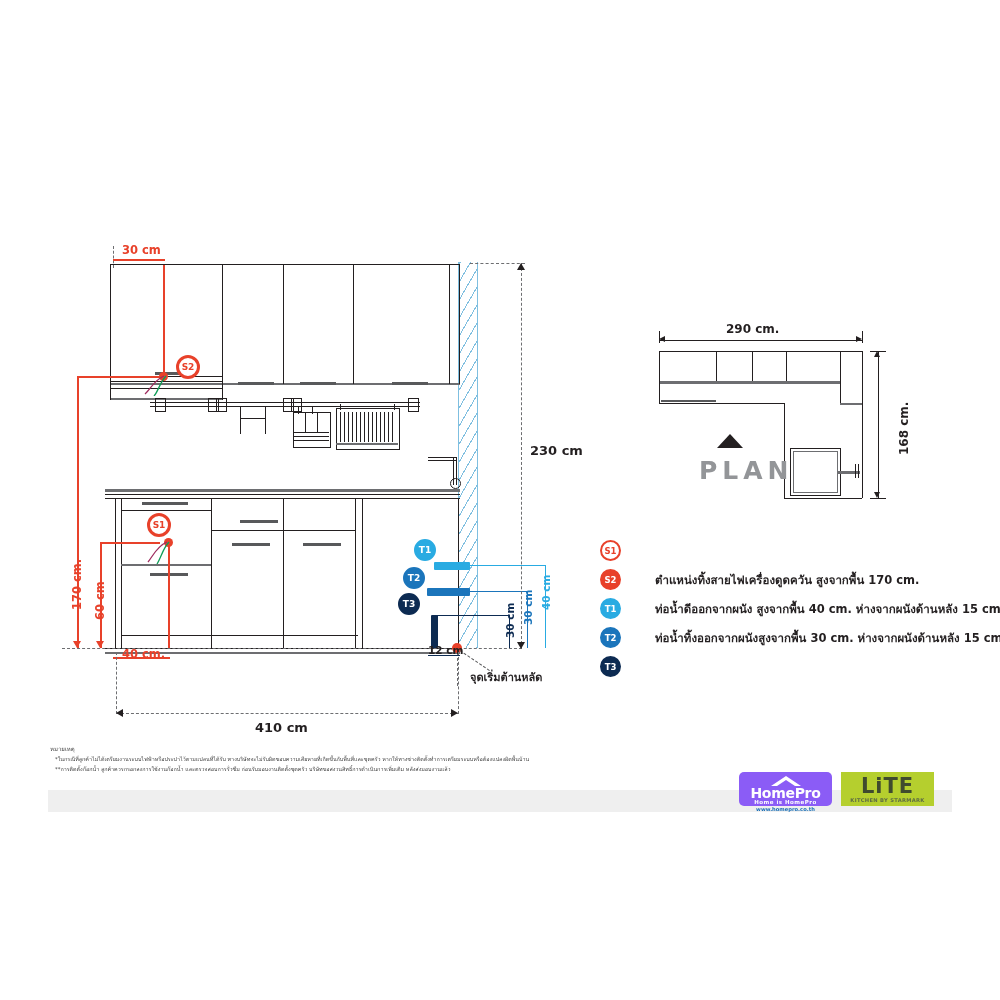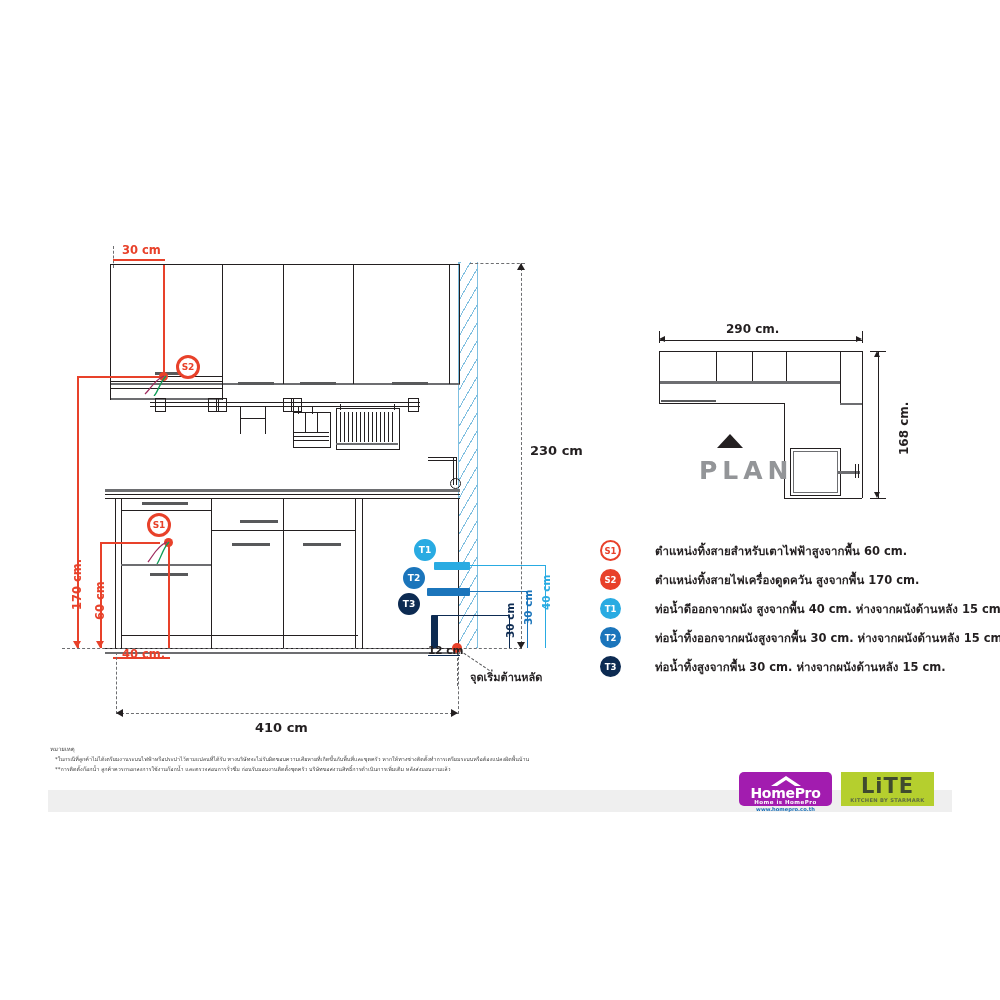--- a/index.html
+++ b/index.html
@@ -67,21 +67,21 @@
     white-space:nowrap;font-weight:bold;
   }
 
   
   .foot-note{position:absolute;left:50px;font-size:5.4px;color:#3a3a3a;white-space:nowrap;line-height:1.5;}
   .foot-bar{position:absolute;left:48px;top:790px;width:904px;height:22px;background:#efefef;}
 
   
   .logo-hp{
     position:absolute;left:739px;top:772px;width:93px;height:34px;
-    background:#a21caf;border-radius:5px;
+    background:#8b5cf6;border-radius:5px;
   }
   .logo-lite{
     position:absolute;left:841px;top:772px;width:93px;height:34px;
     background:#b5cf2e;
   }
   .hp-txt{position:absolute;width:100%;text-align:center;color:#ffffff;font-weight:bold;}
   .hp-url{position:absolute;left:739px;top:806px;width:93px;text-align:center;font-size:5.2px;color:#1b6fb5;font-weight:bold;}
 
   .plan-word{
     position:absolute;font-size:25px;letter-spacing:5px;font-weight:bold;color:#939598;
@@ -345,21 +345,20 @@
 
     <div class="tri-up" style="left:717px;top:434px;"></div>
     <div class="plan-word" style="left:699px;top:456px;">PLAN</div>
   </div>
 
   <div class="legend">
     <div class="leg-row">
       <div class="leg-badge" style="border:2.5px solid #e8412a;background:#ffffff;color:#e8412a;">
         <span>S1</span>
       </div>
-      <div class="leg-text">ตำแหน่งทิ้งสายสำหรับเตาไฟฟ้าสูงจากพื้น  60 cm.</div>
     </div>
     <div class="leg-row">
       <div class="leg-badge" style="border:2.5px solid #e8412a;background:#e8412a;color:#ffffff;">
         <span>S2</span>
       </div>
       <div class="leg-text">ตำแหน่งทิ้งสายไฟเครื่องดูดควัน สูงจากพื้น  170 cm.</div>
     </div>
     <div class="leg-row">
       <div class="leg-badge" style="border:2.5px solid #29abe2;background:#29abe2;color:#ffffff;">
         <span>T1</span>
@@ -369,21 +368,20 @@
     <div class="leg-row">
       <div class="leg-badge" style="border:2.5px solid #1b75bb;background:#1b75bb;color:#ffffff;">
         <span>T2</span>
       </div>
       <div class="leg-text">ท่อน้ำทิ้งออกจากผนังสูงจากพื้น  30 cm. ห่างจากผนังด้านหลัง  15 cm.</div>
     </div>
     <div class="leg-row">
       <div class="leg-badge" style="border:2.5px solid #0d2b52;background:#0d2b52;color:#ffffff;">
         <span>T3</span>
       </div>
-      <div class="leg-text">ท่อน้ำทิ้งสูงจากพื้น  30 cm. ห่างจากผนังด้านหลัง  15 cm.</div>
     </div>
   </div>
 
   <div class="foot-note" style="top:744px;font-size:6px;">หมายเหตุ</div>
   <div class="foot-note" style="left:55px;top:755px;">*ในกรณีที่ลูกค้าไม่ได้เตรียมงานระบบไฟฟ้าหรือประปาไว้ตามแปลนที่ได้รับ ทางบริษัทจะไม่รับผิดชอบความเสียหายที่เกิดขึ้นกับพื้นที่และชุดครัว   หากให้ทางช่างติดตั้งทำการเตรียมระบบหรือต้องแปลงผิดพื้นบ้าน</div>
   <div class="foot-note" style="left:55px;top:765px;">**การติดตั้งก๊อกน้ำ ลูกค้าควรกรอกลงการใช้งานก๊อกน้ำ และตรวจสอบการรั่วซึม ก่อนรับมอบงานติดตั้งชุดครัว บริษัทขอสงวนสิทธิ์การดำเนินการเพิ่มเติม หลังส่งมอบงานแล้ว</div>
 
   <div class="foot-bar"></div>
 
   <div class="logo-hp">

